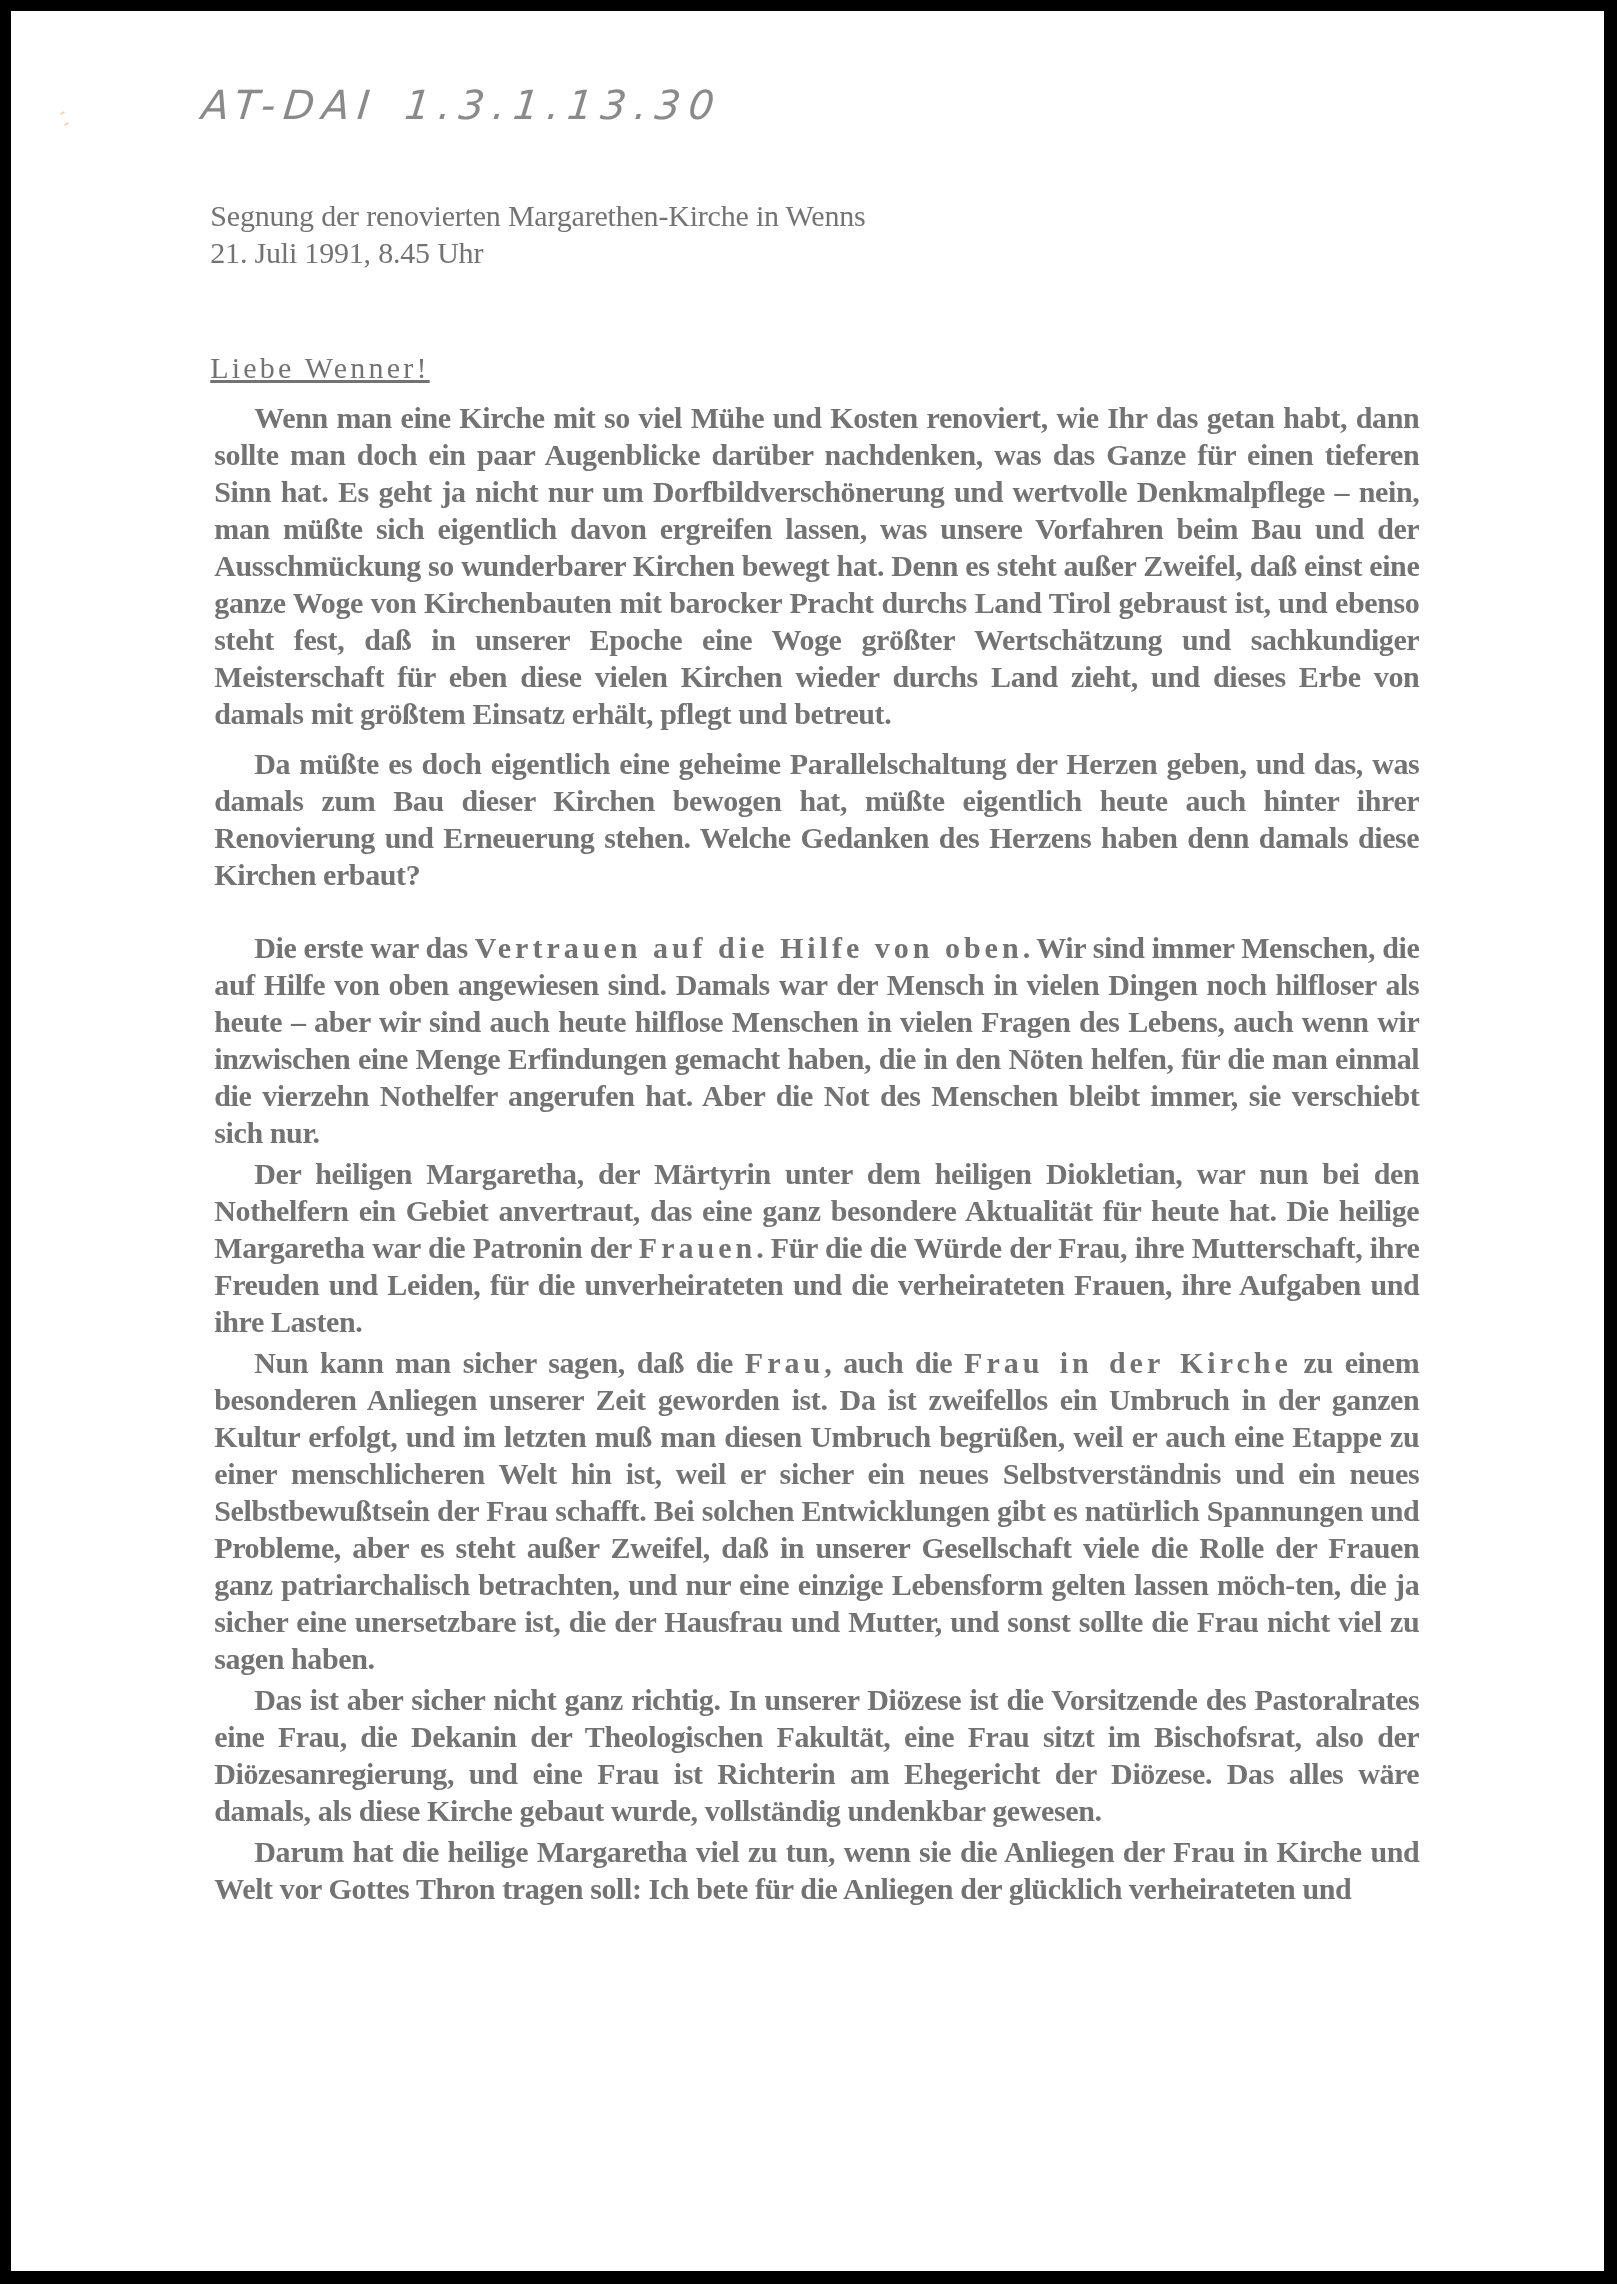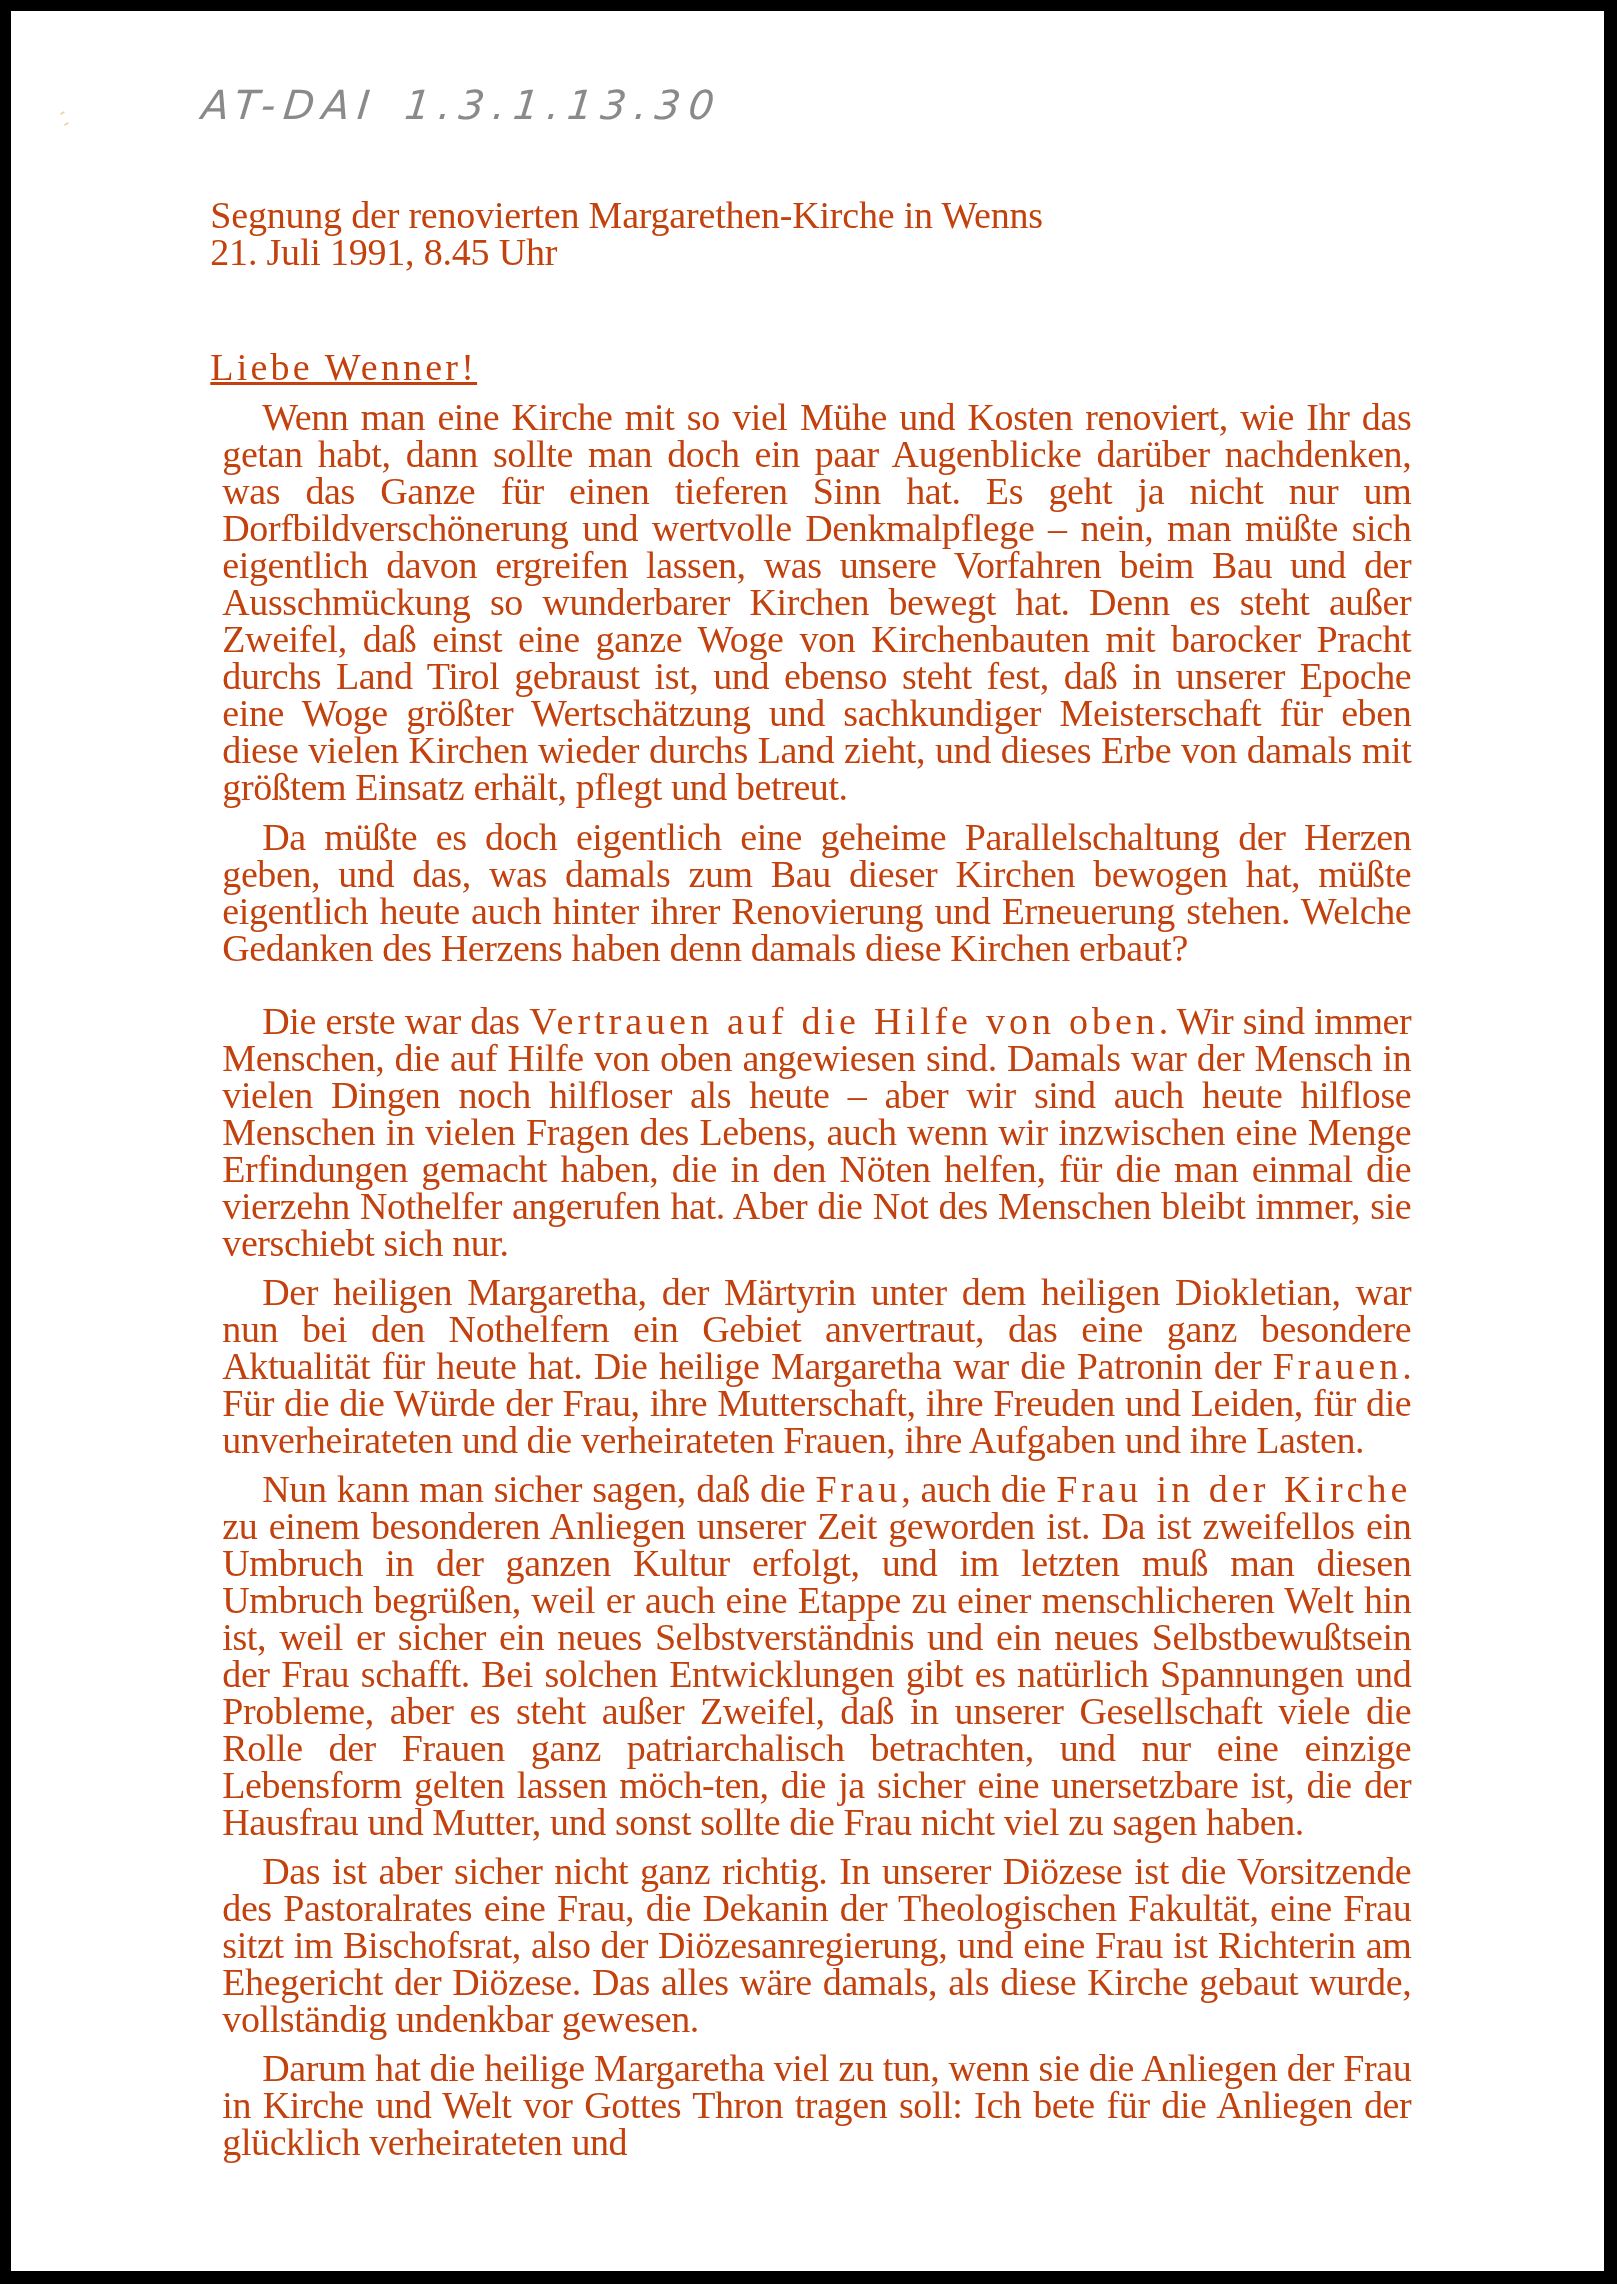--- a/index.html
+++ b/index.html
@@ -32,36 +32,37 @@
     font-style: italic;
     transform: skewX(-6deg);
     white-space: nowrap;
   }
   .archive-mark .part2 { margin-left: 27.5px; }
   .doc {
     position: absolute;
     left: 199px; top: 186px;
     width: 1213px;
     font-family: "Liberation Serif", serif;
-    font-size: 38px;
+    font-size: 30px;
     line-height: 37px;
-    color: #c2410c;
+    color: #737373;
   }
   .heading-line { display: block; white-space: nowrap; letter-spacing: -0.2px; }
   .salutation {
     display: block;
     margin-top: 78px;
     letter-spacing: 3.2px;
     text-decoration: underline;
   }
   p {
-    margin: 12px;
+    margin: 4px;
     text-align: justify;
     text-indent: 40px;
     letter-spacing: -0.4px;
+    font-weight: bold;
   }
   .gap-s { margin-top: 13px; }
   .gap-m { margin-top: 34px; }
   .gap-l { margin-top: 36px; }
   .gap-0 { margin-top: 0; }
   .spaced { letter-spacing: 4px; }
 </style>
 </head>
 <body>
 

